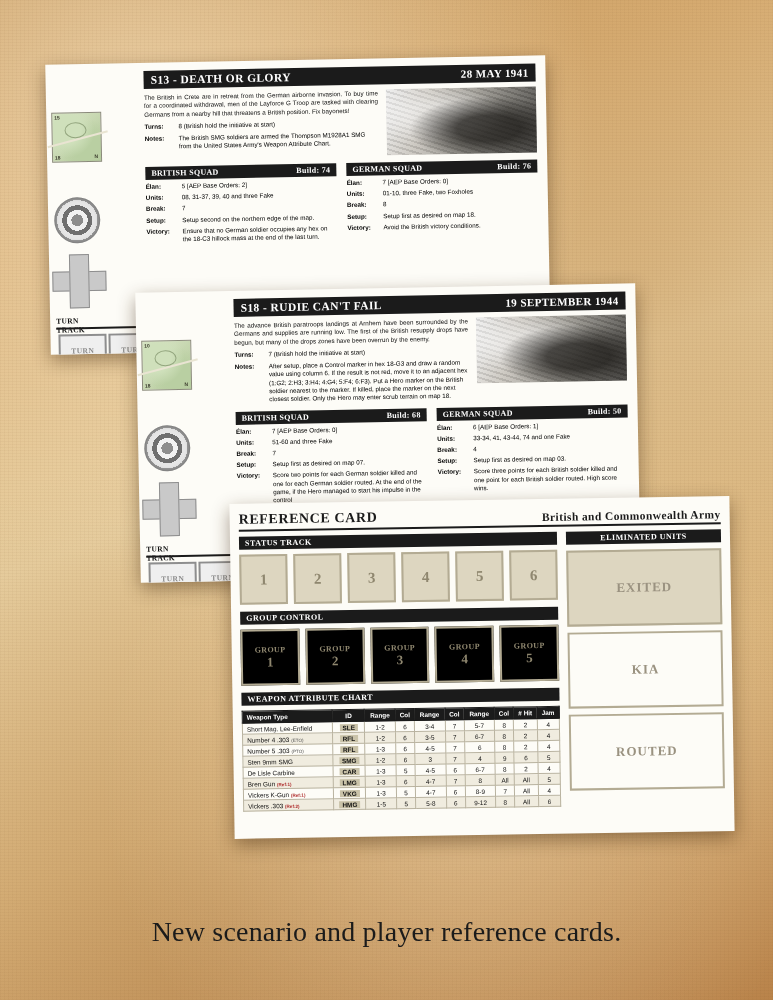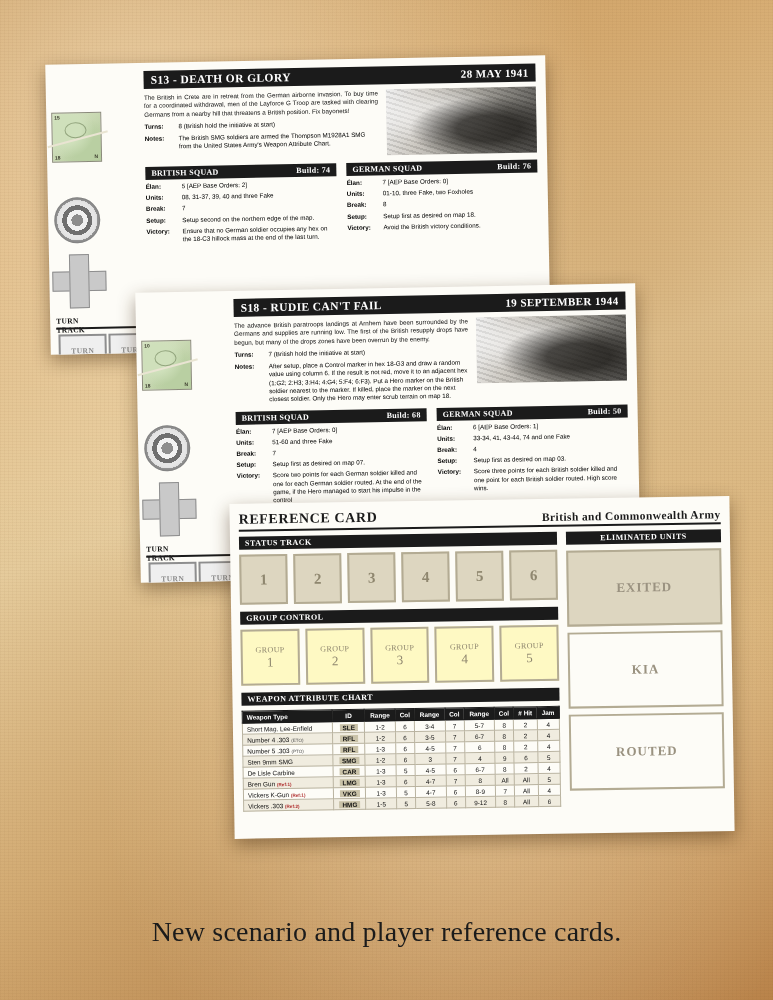--- a/index.html
+++ b/index.html
@@ -122,23 +122,23 @@
   .sec-bar{background:#1b1b1b;color:#fff;font-size:8px;font-weight:bold;letter-spacing:.5px;padding:2px 6px;font-family:"Liberation Serif",serif;}
   .boxrow{display:flex;gap:6px;margin-top:5px;}
   .statbox{
     flex:1;height:46px;border:2px solid #b3ab93;background:#ddd6c0;
     display:flex;align-items:center;justify-content:center;
     font-family:"Liberation Serif",serif;font-weight:bold;font-size:15px;color:#8d8straight;
     color:#8d8straight;
   }
   .statbox{color:#8f876f;}
   .groupbox{
-    flex:1;height:52px;border:2px solid #b3ab93;background:#fef9c3;
+    flex:1;height:52px;border:2px solid #b3ab93;background:#000000;
     display:flex;flex-direction:column;align-items:center;justify-content:center;
-    font-family:"Liberation Serif",serif;font-weight:normal;color:#8f876f;
+    font-family:"Liberation Serif",serif;font-weight:bold;color:#8f876f;
   }
   .groupbox .g{font-size:8px;letter-spacing:.4px;}
   .groupbox .n{font-size:13px;}
   .elim-box{
     border:2px solid #b3ab93;background:#ddd6c0;height:72px;margin-top:6px;
     display:flex;align-items:center;justify-content:center;
     font-family:"Liberation Serif",serif;font-weight:bold;font-size:13px;letter-spacing:1px;color:#9a9customer;
   }
   .elim-box{color:#9a9280;}
   .elim-box.white{background:#fdfcf7;}

